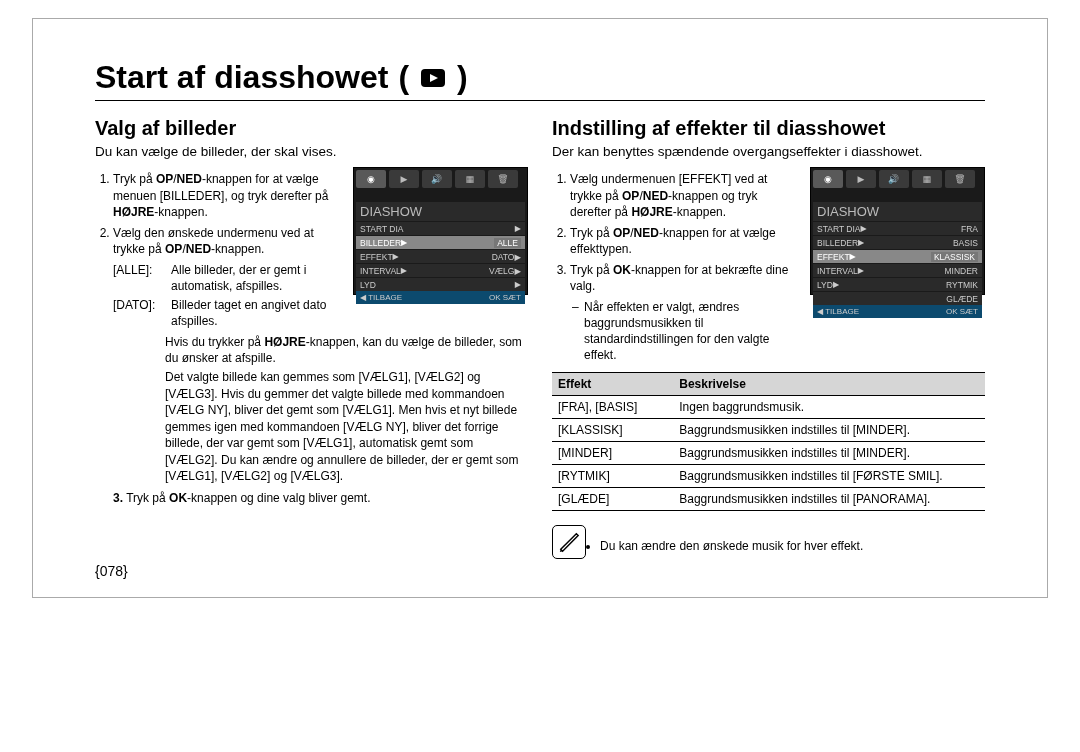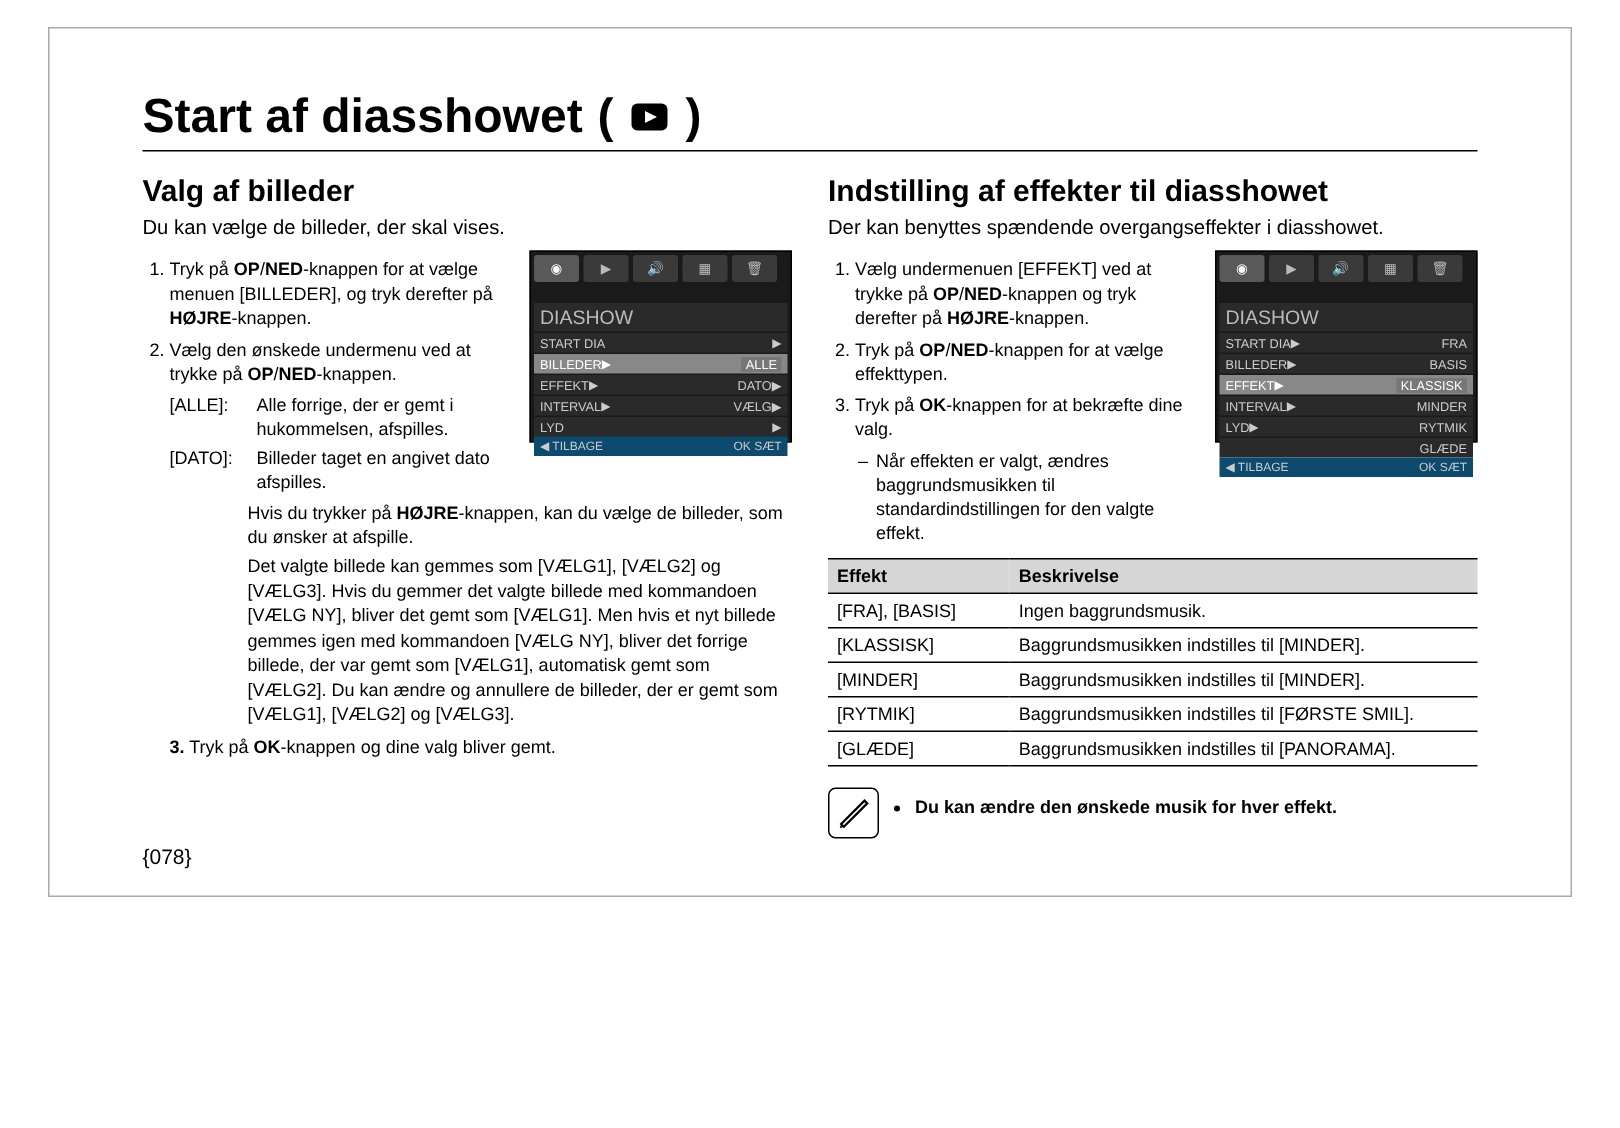--- a/index.html
+++ b/index.html
@@ -103,25 +103,23 @@
   table.effect-table th, table.effect-table td {
     border-top: 1px solid #000;
     border-bottom: 1px solid #000;
     padding: 4px 6px;
     text-align: left;
   }
   table.effect-table th { background: #d6d6d6; font-weight: bold; }
 
   .notebox {
     display:flex;
-    gap:10px;
-    align-items:flex-start;
+    align-items:flex-end;
     margin-top:14px;
     font-size:12px;
-    font-weight:bold;
   }
   .noteicon {
     width:34px; height:34px;
     border:1.5px solid #000;
     border-radius:5px;
     display:flex; align-items:center; justify-content:center;
     flex-shrink:0;
   }
   .notebox ul { margin:6px 0; padding-left:14px; }
 
@@ -164,21 +162,21 @@
             <li>
               <span>Tryk på </span><b>OP</b><span>/</span><b>NED</b><span>-knappen for at vælge menuen [BILLEDER], og tryk derefter på </span><b>HØJRE</b><span>-knappen.</span>
             </li>
             <li>
               <span>Vælg den ønskede undermenu ved at trykke på </span><b>OP</b><span>/</span><b>NED</b><span>-knappen.</span>
             </li>
           </ol>
           <div class="deflist">
             <div class="row">
                 <div class="key">[ALLE]</div>
-                <div class="val">Alle forrige, der er gemt i hukommelsen, afspilles.</div>
+                <div class="val">Alle billeder, der er gemt i automatisk, afspilles.</div>
               </div>
             <div class="row">
                 <div class="key">[DATO]</div>
                 <div class="val">Billeder taget en angivet dato afspilles.</div>
               </div>
           </div>
         </div>
 
         <div class="lcd">
           <div class="tabrow">

